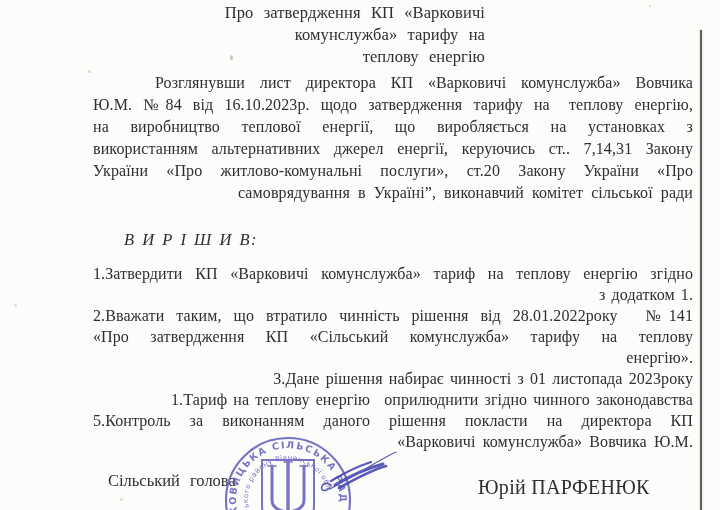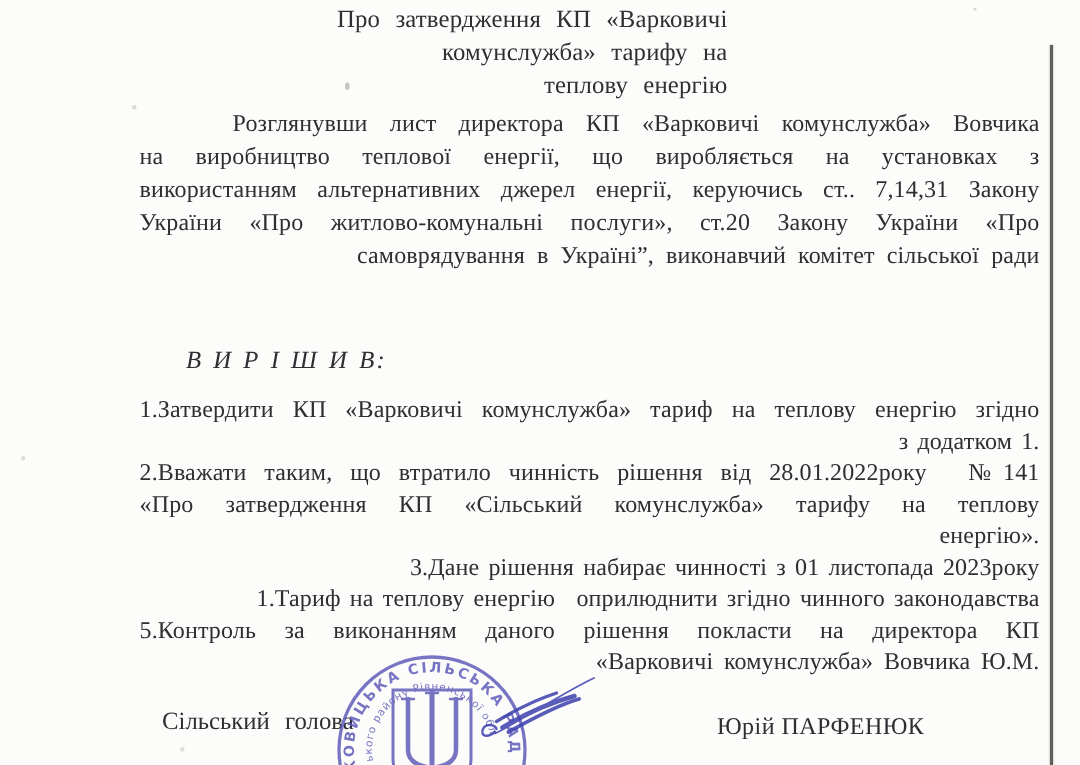--- a/index.html
+++ b/index.html
@@ -15,21 +15,21 @@
   .title-block .ln { word-spacing:6px; font-size:16.5px; }
   .body-block { position:absolute; left:93px; top:72px; width:600px; }
   .indent { text-indent:62px; }
   .heading { position:absolute; left:124px; top:230px; font-size:16.5px; letter-spacing:1.5px; word-spacing:1px;font-style:italic; }
   .list-block { position:absolute; left:93px; top:263px; width:600px; }
   .list-block .ln { height:21px; line-height:21px; }
   .ws2 { word-spacing:2px; }
   .ws3 { word-spacing:3px; }
   .ws4 { word-spacing:4px; }
   .sig-title { position:absolute; left:108px; top:471px; font-size:16.5px; word-spacing:6px; }
-  .sig-name  { position:absolute; left:478px; top:476px; font-size:16px; letter-spacing:0.3px; }
+  .sig-name  { position:absolute; left:478px; top:476px; font-size:20px; letter-spacing:0.3px; }
   .page-edge { position:absolute; left:700px; top:30px; width:2px; height:480px;
                background:#45443e; opacity:.85; box-shadow:0 0 1.5px #8a8a84; }
   .stamp { position:absolute; left:208px; top:420px; width:160px; height:160px;
            opacity:.82; filter:blur(0.3px); }
   .signature { position:absolute; left:305px; top:440px; width:120px; height:60px; opacity:.88; }
   .speck { position:absolute; background:#97978f; border-radius:50%; }
   .s1 { left:230px; top:55px;  width:3px; height:5px; opacity:.55; }
   .s2 { left:88px;  top:70px;  width:3px; height:3px; opacity:.35; }
   .s3 { left:649px; top:5px;   width:2px; height:2px; opacity:.4; }
   .s4 { left:14px;  top:304px; width:3px; height:3px; opacity:.3; }
@@ -42,20 +42,21 @@
 <div class="page">
 
   <div class="title-block">
     <span class="ln">Про затвердження КП «Варковичі</span>
     <span class="ln">комунслужба» тарифу на</span>
     <span class="ln">теплову енергію</span>
   </div>
 
   <div class="body-block">
     <span class="ln just indent">Розглянувши лист директора КП «Варковичі комунслужба» Вовчика</span>
+    <span class="ln just">Ю.М. №84 від 16.10.2023р. щодо затвердження тарифу на  теплову енергію,</span>
     <span class="ln just">на виробництво теплової енергії, що виробляється на установках з</span>
     <span class="ln just">використанням альтернативних джерел енергії, керуючись ст.. 7,14,31 Закону</span>
     <span class="ln just">України «Про житлово-комунальні послуги», ст.20 Закону України «Про</span>
     <span class="ln ws4">самоврядування в Україні”, виконавчий комітет сільської ради</span>
   </div>
 
   <div class="heading">В И Р І Ш И В:</div>
 
   <div class="list-block">
     <span class="ln just">1.Затвердити КП «Варковичі комунслужба» тариф на теплову енергію згідно</span>

